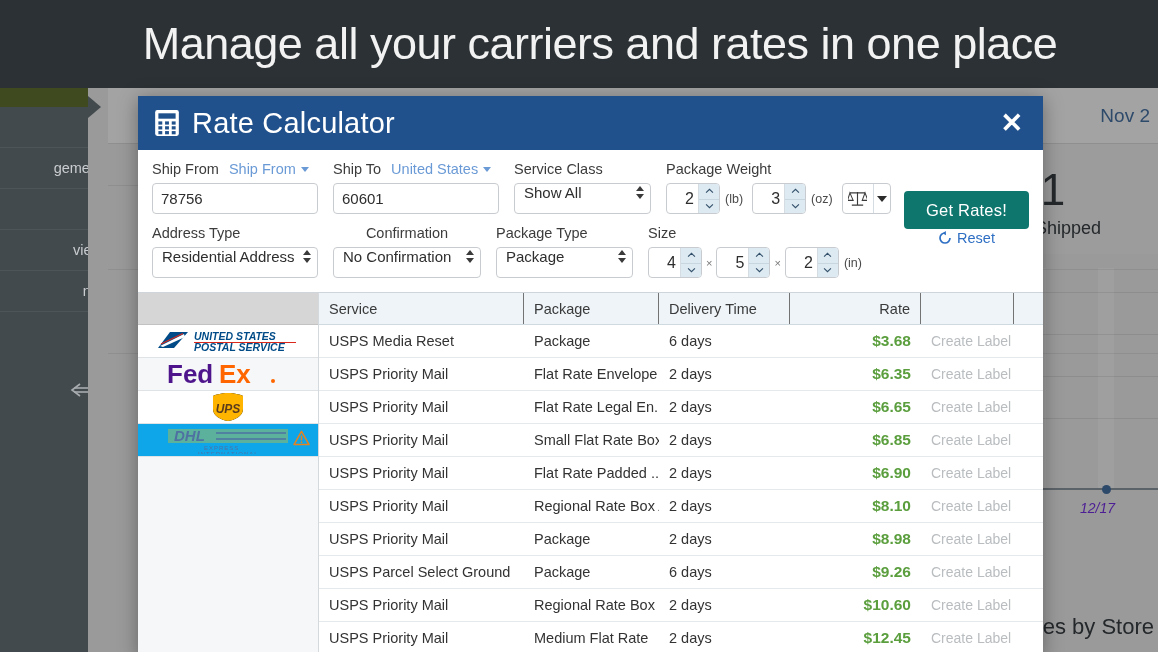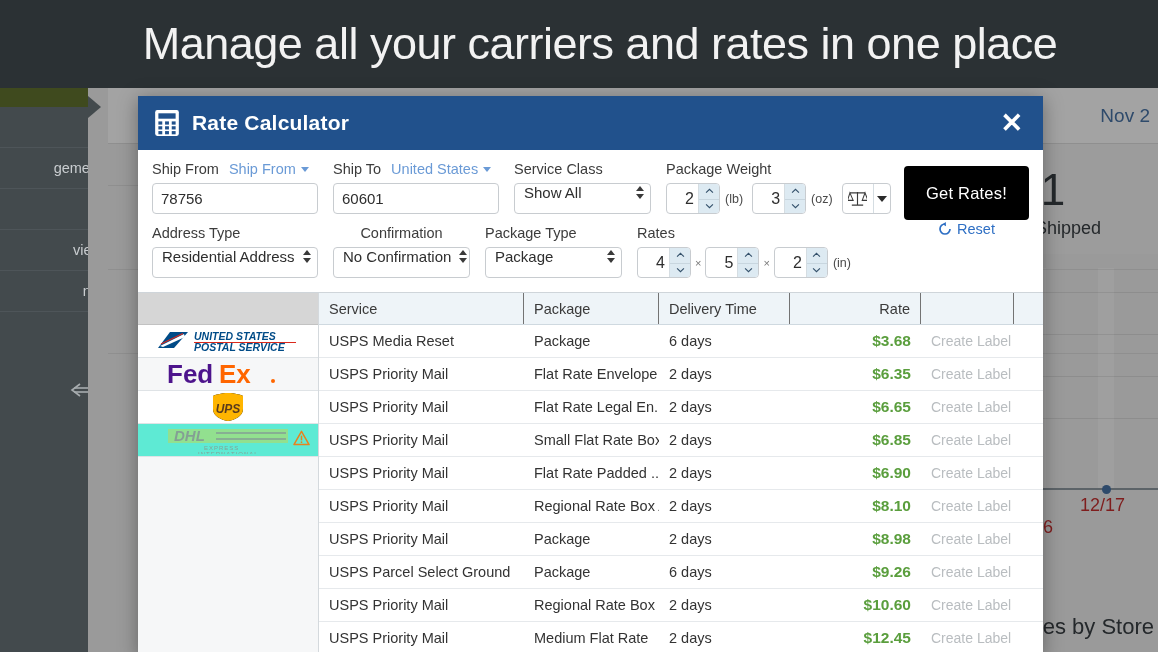--- a/index.html
+++ b/index.html
@@ -94,21 +94,21 @@
     position: absolute; left: 0; right: 0; height: 2px; background: #5c6368; bottom: 58px;
   }
   .bg-chart .vbar {
     position: absolute; top: 10px; bottom: 58px; width: 16px; background: rgba(255,255,255,.05);
   }
   .bg-dot {
     position: absolute; width: 9px; height: 9px; border-radius: 50%;
     background: #2e4a6b; bottom: 54px;
   }
   .bg-tick {
-    position: absolute; font-size: 18px; color: #7f1d1d; white-space: nowrap;
+    position: absolute; font-size: 14px; color: #4c1d95; white-space: nowrap; font-style: italic;
   }
   .bg-sales-title {
     position: absolute; right: 0; bottom: 12px; width: 260px;
     font-size: 22px; color: #24282b; text-align: right; padding-right: 4px;
     white-space: nowrap;
   }
   .bg-row-strip {
     position: absolute; left: 0; right: 0; height: 42px; border-bottom: 1px solid #8f8f8f;
   }
 
@@ -121,21 +121,21 @@
     display: flex; flex-direction: column;
     overflow: hidden;
   }
   .modal-header {
     height: 54px; background: #21518c;
     display: flex; align-items: center;
     padding: 0 14px 0 16px; flex: 0 0 auto;
   }
   .calc-icon { width: 26px; height: 28px; margin-right: 12px; flex: 0 0 auto; }
   .modal-title {
-    color: #fff; font-size: 21px; font-weight: 700; letter-spacing: .2px;
+    color: #fff; font-size: 29px; font-weight: 400; letter-spacing: .2px;
     flex: 1 1 auto;
   }
   .modal-close {
     color: #fff; font-size: 27px; font-weight: bold; line-height: 1;
     cursor: pointer; padding: 4px 6px; user-select: none;
   }
 
   
   .form-wrap {
     flex: 0 0 auto; padding: 10px 14px 14px 14px;
@@ -212,23 +212,23 @@
   .scale-box .dd {
     width: 17px; border-left: 1px solid #d5dde2; display: flex;
     align-items: center; justify-content: center; cursor: pointer;
   }
   .dd-caret {
     width: 0; height: 0; border-left: 5px solid transparent;
     border-right: 5px solid transparent; border-top: 6px solid #2b2b2b;
   }
 
   .get-rates-btn {
-    width: 125px; height: 54px; background: #000000; border: none; border-radius: 4px;
+    width: 125px; height: 38px; background: #0f766e; border: none; border-radius: 4px;
     color: #fff; font-size: 16.5px; font-family: "Liberation Sans", sans-serif;
-    cursor: pointer; letter-spacing: .2px;
+    cursor: pointer; letter-spacing: .2px; margin-top: 25px;
   }
   .reset-link {
     display: inline-flex; align-items: center; gap: 5px; color: #2e6fc4;
     font-size: 14.5px; cursor: pointer; margin-top: 1px;
   }
   .action-col {
     position: absolute; right: 14px; top: 16px; width: 125px;
     display: flex; flex-direction: column; align-items: center;
   }
 
@@ -242,21 +242,21 @@
   }
   .carrier-col-head {
     height: 32px; background: #d6d6d6; border-bottom: 1px solid #c2c2c2; flex: 0 0 auto;
   }
   .carrier-cell {
     height: 33px; flex: 0 0 auto; border-bottom: 1px solid #dfe3e6;
     display: flex; align-items: center; justify-content: center;
     position: relative; background: #fff;
   }
   .carrier-cell.alt { background: #f6f7f8; }
-  .carrier-cell.dim { background: #5eead4; }
+  .carrier-cell.dim { background: #0ea5e9; }
   .carrier-rest { flex: 1 1 auto; background: #f6f7f8; }
   .warn-tri { position: absolute; right: 8px; top: 50%; transform: translateY(-50%); }
 
   .table-col { flex: 1 1 auto; display: flex; flex-direction: column; overflow: hidden; }
   .thead {
     display: flex; height: 32px; flex: 0 0 auto;
     background: #eef4f8; border-bottom: 1px solid #cfd9e0;
   }
   .thead > div {
     display: flex; align-items: center; font-size: 14.5px; color: #3a3a3a;
@@ -466,42 +466,42 @@
           <span class="txt">Residential Address</span>
           <span class="sel-arrows">
               <i class="up"></i>
               <i class="dn"></i>
             </span>
         </div>
       </div>
 
       <div class="field" style="margin-right:15px;align-items:center;">
         <div class="field-label">Confirmation</div>
-        <div class="select-box" style="width:137px;">
+        <div class="select-box" style="width:148px;">
           <span class="txt">No Confirmation</span>
           <span class="sel-arrows">
               <i class="up"></i>
               <i class="dn"></i>
             </span>
         </div>
       </div>
 
       <div class="field" style="margin-right:15px;">
         <div class="field-label">Package Type</div>
         <div class="select-box" style="width:137px;">
           <span class="txt">Package</span>
           <span class="sel-arrows">
               <i class="up"></i>
               <i class="dn"></i>
             </span>
         </div>
       </div>
 
       <div class="field">
-        <div class="field-label">Rates</div>
+        <div class="field-label">Size</div>
         <div style="display:flex; align-items:center;">
 
           <div class="spinner">
             <div class="val">4</div>
             <div class="btns">
               <span>
                 <svg class="chev" viewBox="0 0 10 7">
                     <path d="M1 5.5 L5 1.5 L9 5.5" fill="none" stroke="#34516b" stroke-width="1.3"></path>
                   </svg>
               </span>

